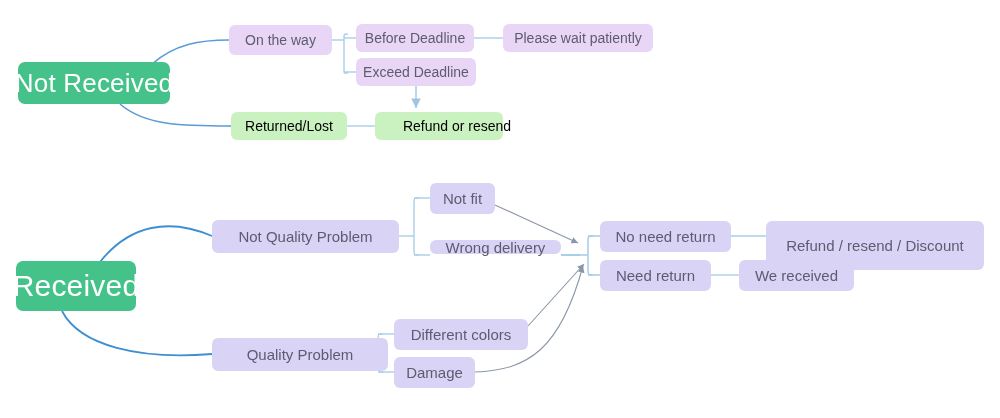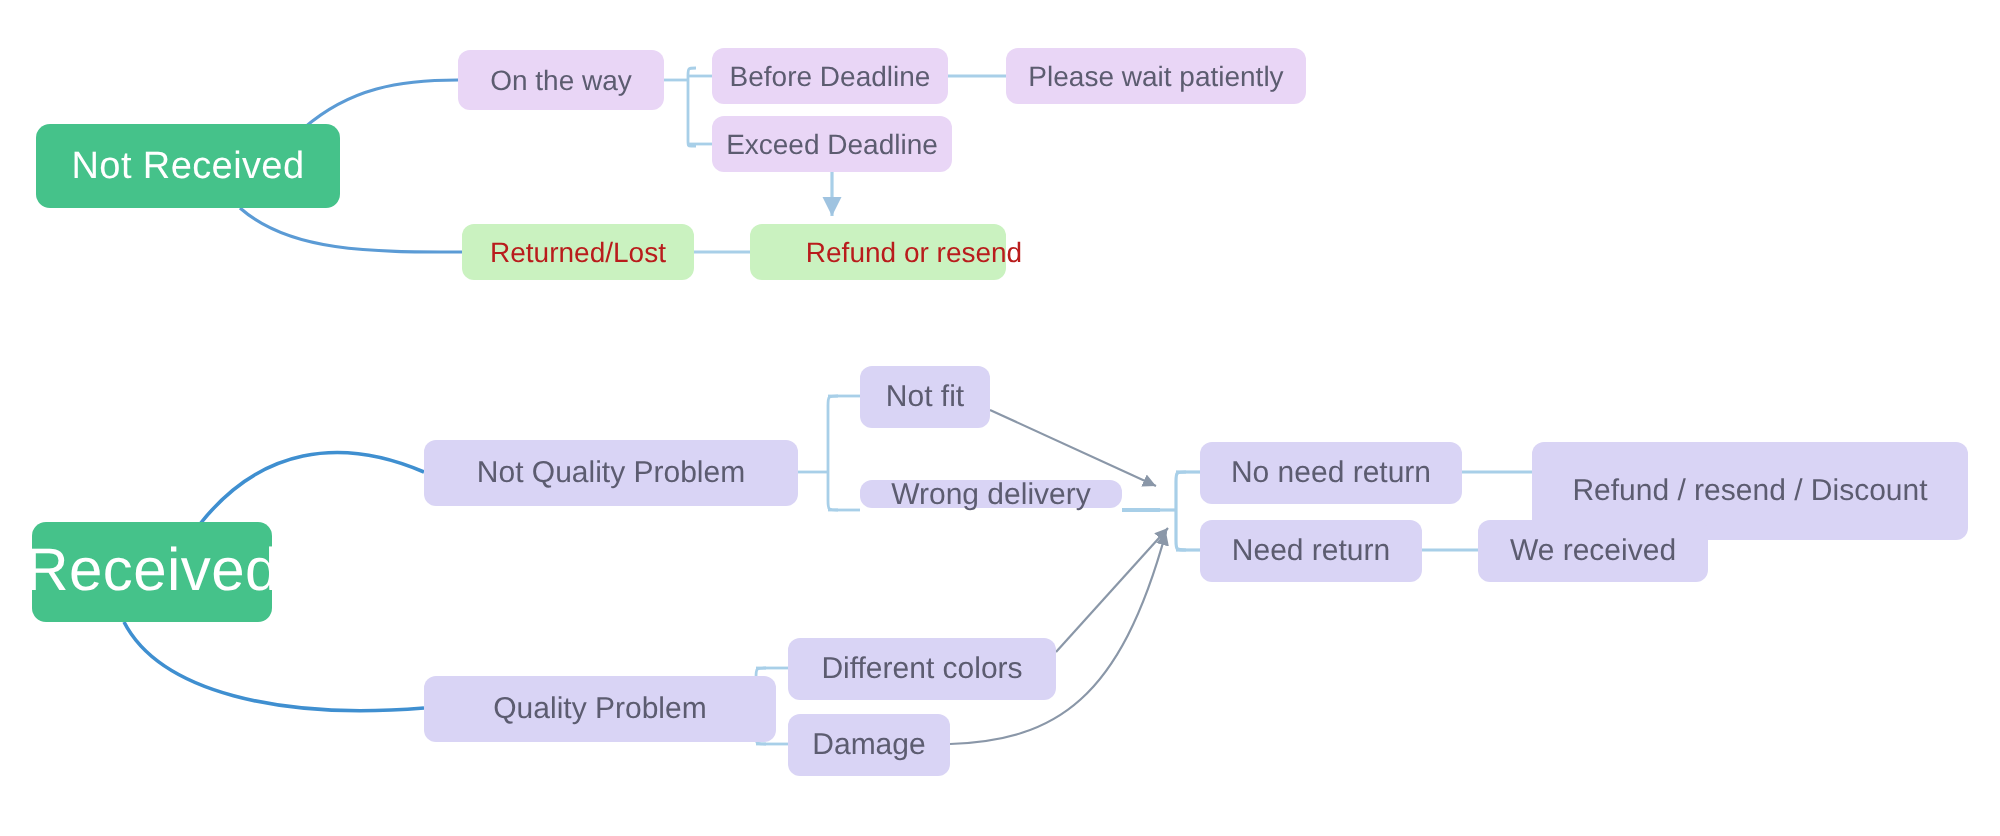--- a/index.html
+++ b/index.html
@@ -31,37 +31,37 @@
     align-items: center;
     justify-content: center;
     box-sizing: border-box;
     border-radius: 6px;
     white-space: nowrap;
     line-height: 1;
   }
   .node.root {
     background: #45c28a;
     color: #ffffff;
-    font-size: 19px;
+    font-size: 26px;
     border-radius: 7px;
     letter-spacing: 0.2px;
   }
   .node.purple {
     background: #d9d4f5;
     color: #5c5c70;
     font-size: 15px;
   }
   .node.lavender {
     background: #e9d6f6;
     color: #5c5c70;
     font-size: 14px;
   }
   .node.green {
     background: #caf2c0;
-    color: #b91c1c;
+    color: #000000;
     font-size: 14px;
   }
 </style>
 </head>
 <body>
 
 <div id="canvas">
 
   <svg id="edges" width="1000" height="418" viewBox="0 0 1000 418" xmlns="http://www.w3.org/2000/svg">
     <defs>

